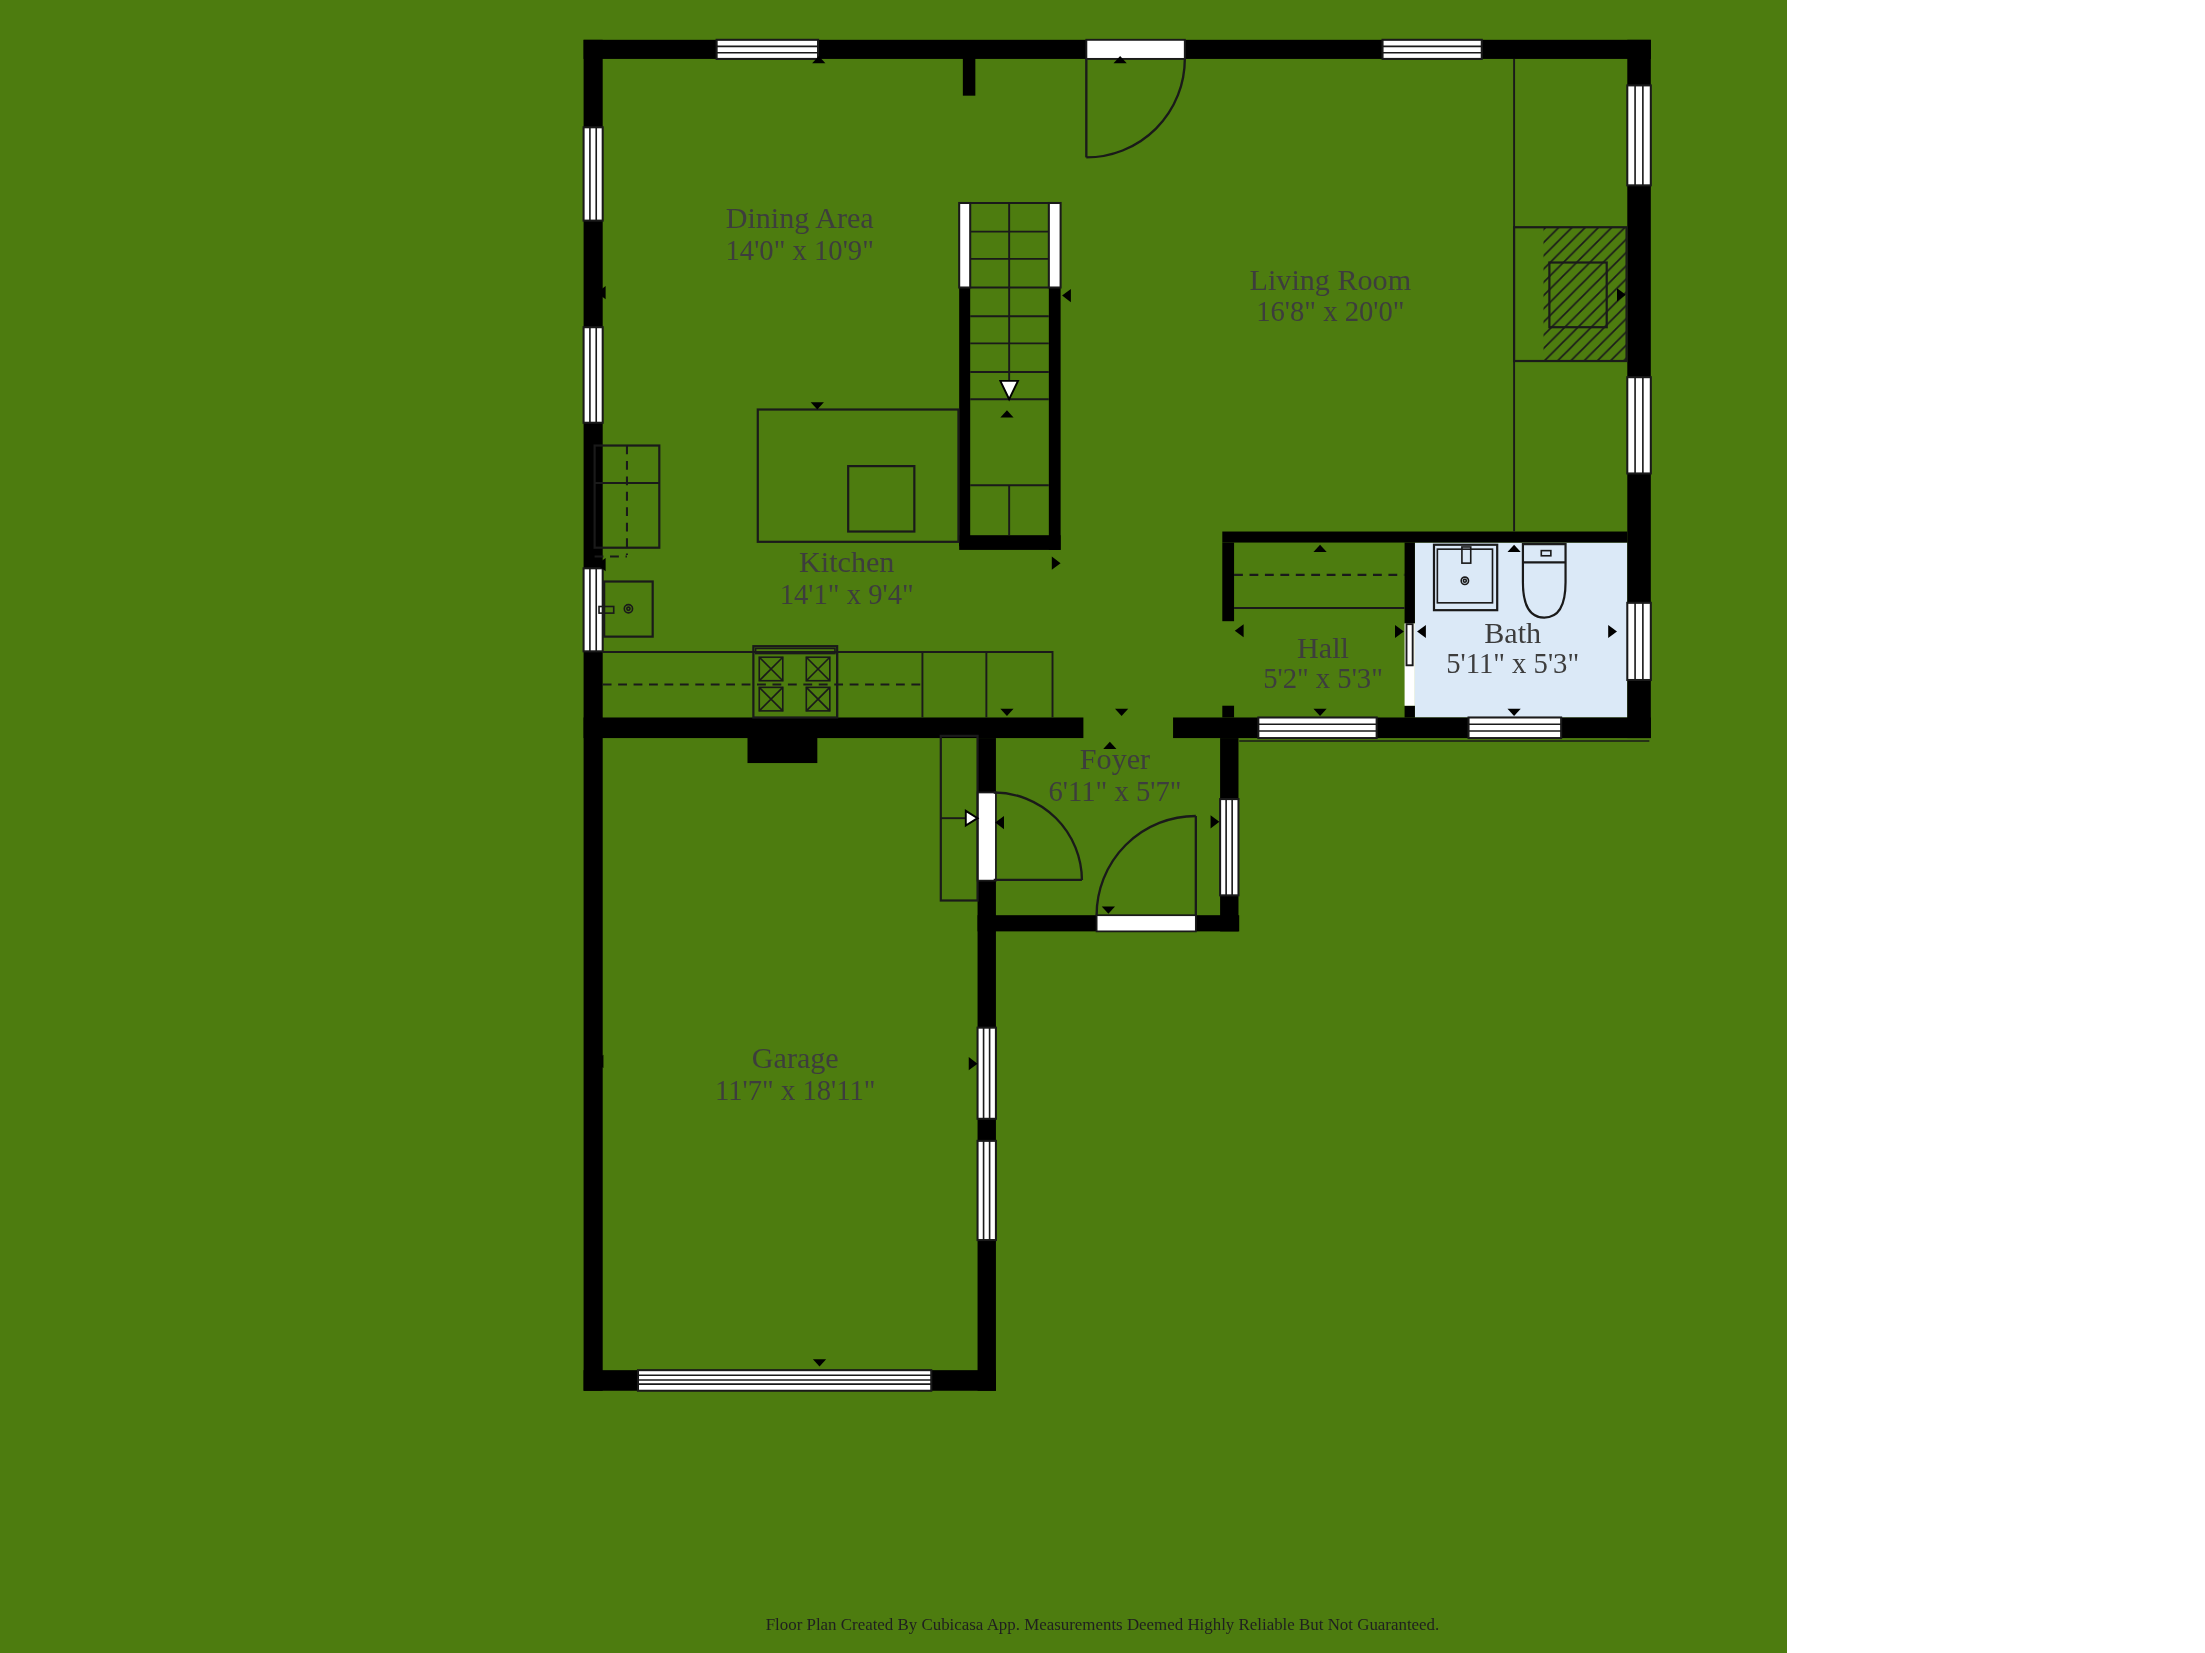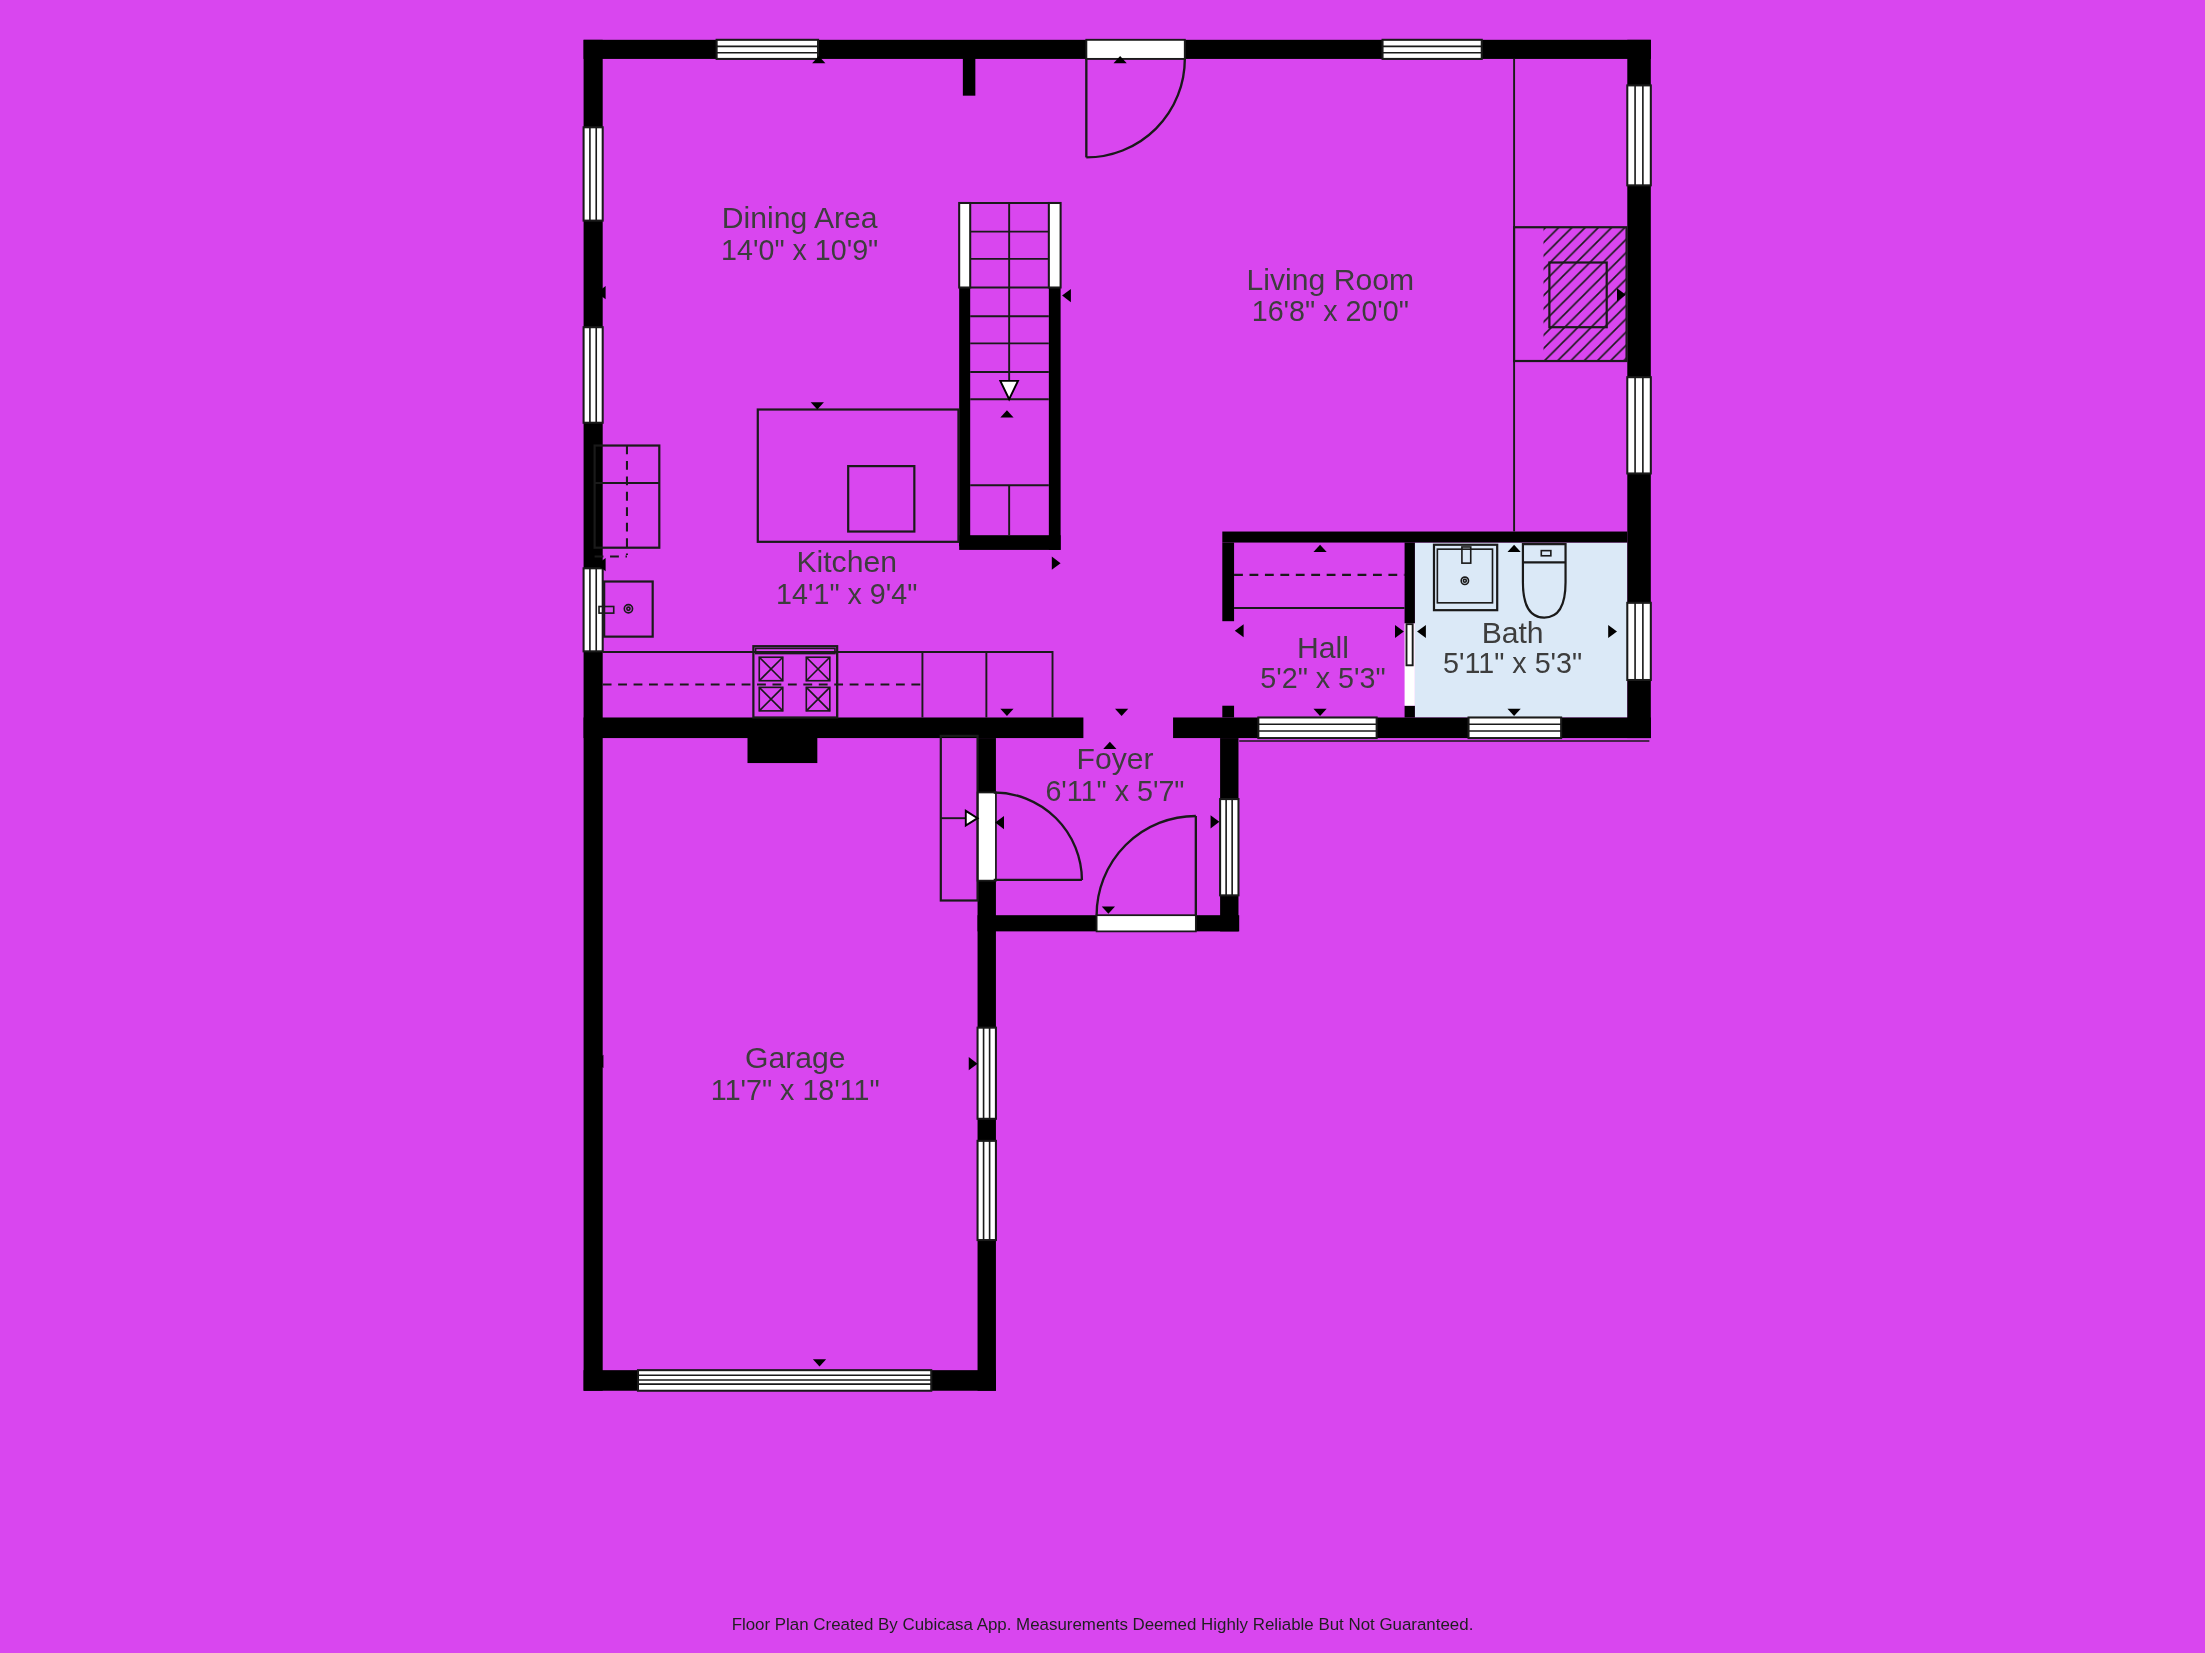--- a/index.html
+++ b/index.html
@@ -1,17 +1,17 @@
 <!DOCTYPE html>
 <html style="font-size:11.8px"><head>
 <meta charset="utf-8">
 <style>
   html,body{margin:0;padding:0;background:#ffffff;}
-  #screen{position:relative;width:2205px;height:1654px;background:#d946ef;overflow:hidden;
-          font-family:Liberation Sans, sans-serif;}
+  #screen{position:relative;width:1787px;height:1654px;background:#4d7c0f;overflow:hidden;
+          font-family:Liberation Serif, serif;}
   #plan{position:absolute;left:0;top:0;display:block;}
   text{fill:#3d3d3d;}
   .room-name{font-size:20.5px;}
   .room-dims{font-size:19.5px;}
   .footer-text{font-size:11.5px;fill:#1f1f1f;}
   .wall{fill:#000000;stroke:none;}
   .thinline{stroke:#1a1a1a;stroke-width:1.3;fill:none;}
   .dash{stroke:#1a1a1a;stroke-width:1.4;fill:none;stroke-dasharray:6 4.5;}
   .winbox{fill:#ffffff;stroke:#1a1a1a;stroke-width:1.4;}
   .fixt{fill:none;stroke:#1a1a1a;stroke-width:1.5;}

